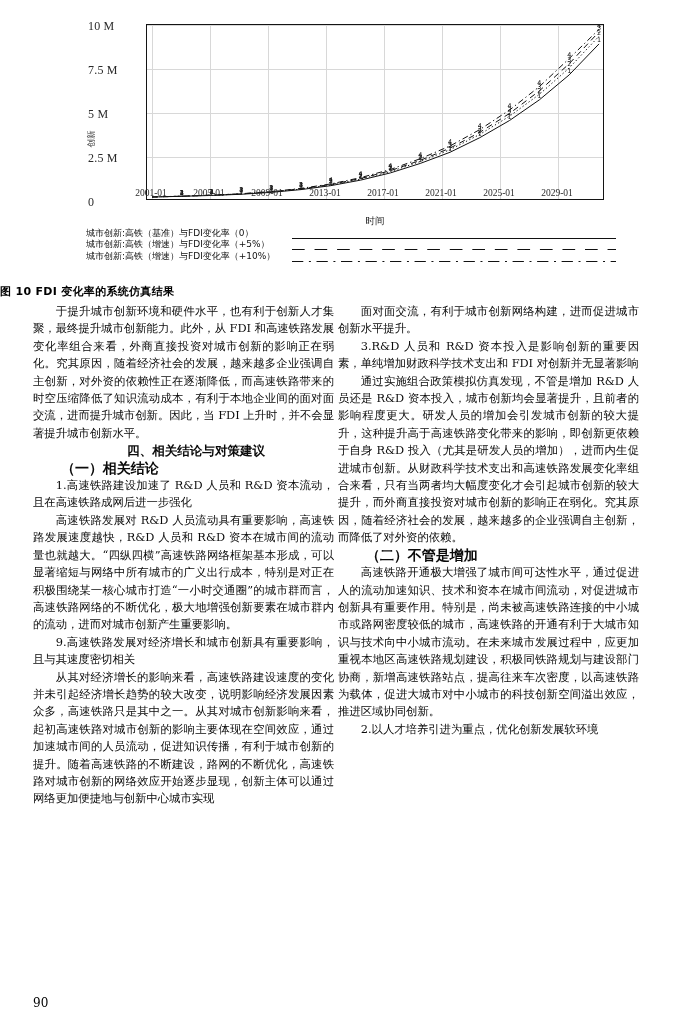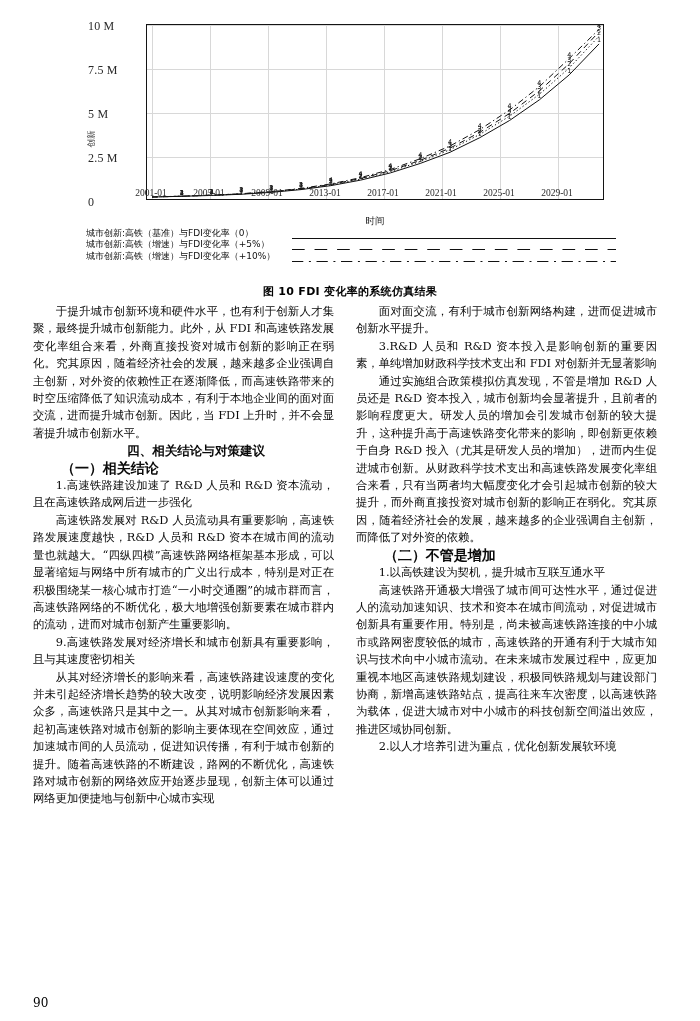--- a/index.html
+++ b/index.html
@@ -118,34 +118,34 @@
   .legline {
     flex: 1;
     height: 11px;
     position: relative;
   }
 
   .figcaption {
     position: absolute;
     left: 0; top: 284px;
     width: 700px;
-    text-align: center;
+    text-align: left;
     font-size: 11px;
     font-weight: bold;
     color: #000;
     letter-spacing: .3px;
   }
 
   
   #columns {
     position: absolute;
     left: 0; top: 303px;
     width: 700px; height: 700px;
     display: flex;
-    gap: 22px;
+    gap: 4px;
     padding: 0 33px;
   }
   .col {
     width: 301px;
     font-family: "DejaVu Serif", "Liberation Serif", serif;
     font-size: 11.4px;
     line-height: 17.4px;
     color: #0a0a0a;
     text-align: justify;
     text-justify: inter-character;
@@ -339,19 +339,18 @@
     <p>高速铁路发展对 R&amp;D 人员流动具有重要影响，高速铁路发展速度越快，R&amp;D 人员和 R&amp;D 资本在城市间的流动量也就越大。“四纵四横”高速铁路网络框架基本形成，可以显著缩短与网络中所有城市的广义出行成本，特别是对正在积极围绕某一核心城市打造“一小时交通圈”的城市群而言，高速铁路网络的不断优化，极大地增强创新要素在城市群内的流动，进而对城市创新产生重要影响。</p>
     <p>9.高速铁路发展对经济增长和城市创新具有重要影响，且与其速度密切相关</p>
     <p>从其对经济增长的影响来看，高速铁路建设速度的变化并未引起经济增长趋势的较大改变，说明影响经济发展因素众多，高速铁路只是其中之一。从其对城市创新影响来看，起初高速铁路对城市创新的影响主要体现在空间效应，通过加速城市间的人员流动，促进知识传播，有利于城市创新的提升。随着高速铁路的不断建设，路网的不断优化，高速铁路对城市创新的网络效应开始逐步显现，创新主体可以通过网络更加便捷地与创新中心城市实现</p>
   </div>
 
   <div class="col">
     <p>面对面交流，有利于城市创新网络构建，进而促进城市创新水平提升。</p>
     <p>3.R&amp;D 人员和 R&amp;D 资本投入是影响创新的重要因素，单纯增加财政科学技术支出和 FDI 对创新并无显著影响</p>
     <p>通过实施组合政策模拟仿真发现，不管是增加 R&amp;D 人员还是 R&amp;D 资本投入，城市创新均会显著提升，且前者的影响程度更大。研发人员的增加会引发城市创新的较大提升，这种提升高于高速铁路变化带来的影响，即创新更依赖于自身 R&amp;D 投入（尤其是研发人员的增加），进而内生促进城市创新。从财政科学技术支出和高速铁路发展变化率组合来看，只有当两者均大幅度变化才会引起城市创新的较大提升，而外商直接投资对城市创新的影响正在弱化。究其原因，随着经济社会的发展，越来越多的企业强调自主创新，而降低了对外资的依赖。</p>
     <p class="h-sub">（二）不管是增加</p>
-    <p>1.以高铁建设为契机，提升城市互联互通水平</p>
     <p>高速铁路开通极大增强了城市间可达性水平，通过促进人的流动加速知识、技术和资本在城市间流动，对促进城市创新具有重要作用。特别是，尚未被高速铁路连接的中小城市或路网密度较低的城市，高速铁路的开通有利于大城市知识与技术向中小城市流动。在未来城市发展过程中，应更加重视本地区高速铁路规划建设，积极同铁路规划与建设部门协商，新增高速铁路站点，提高往来车次密度，以高速铁路为载体，促进大城市对中小城市的科技创新空间溢出效应，推进区域协同创新。</p>
     <p>2.以人才培养引进为重点，优化创新发展软环境</p>
   </div>
 </div>
 
 <div class="pagenum">90</div>
 
 </body></html>

